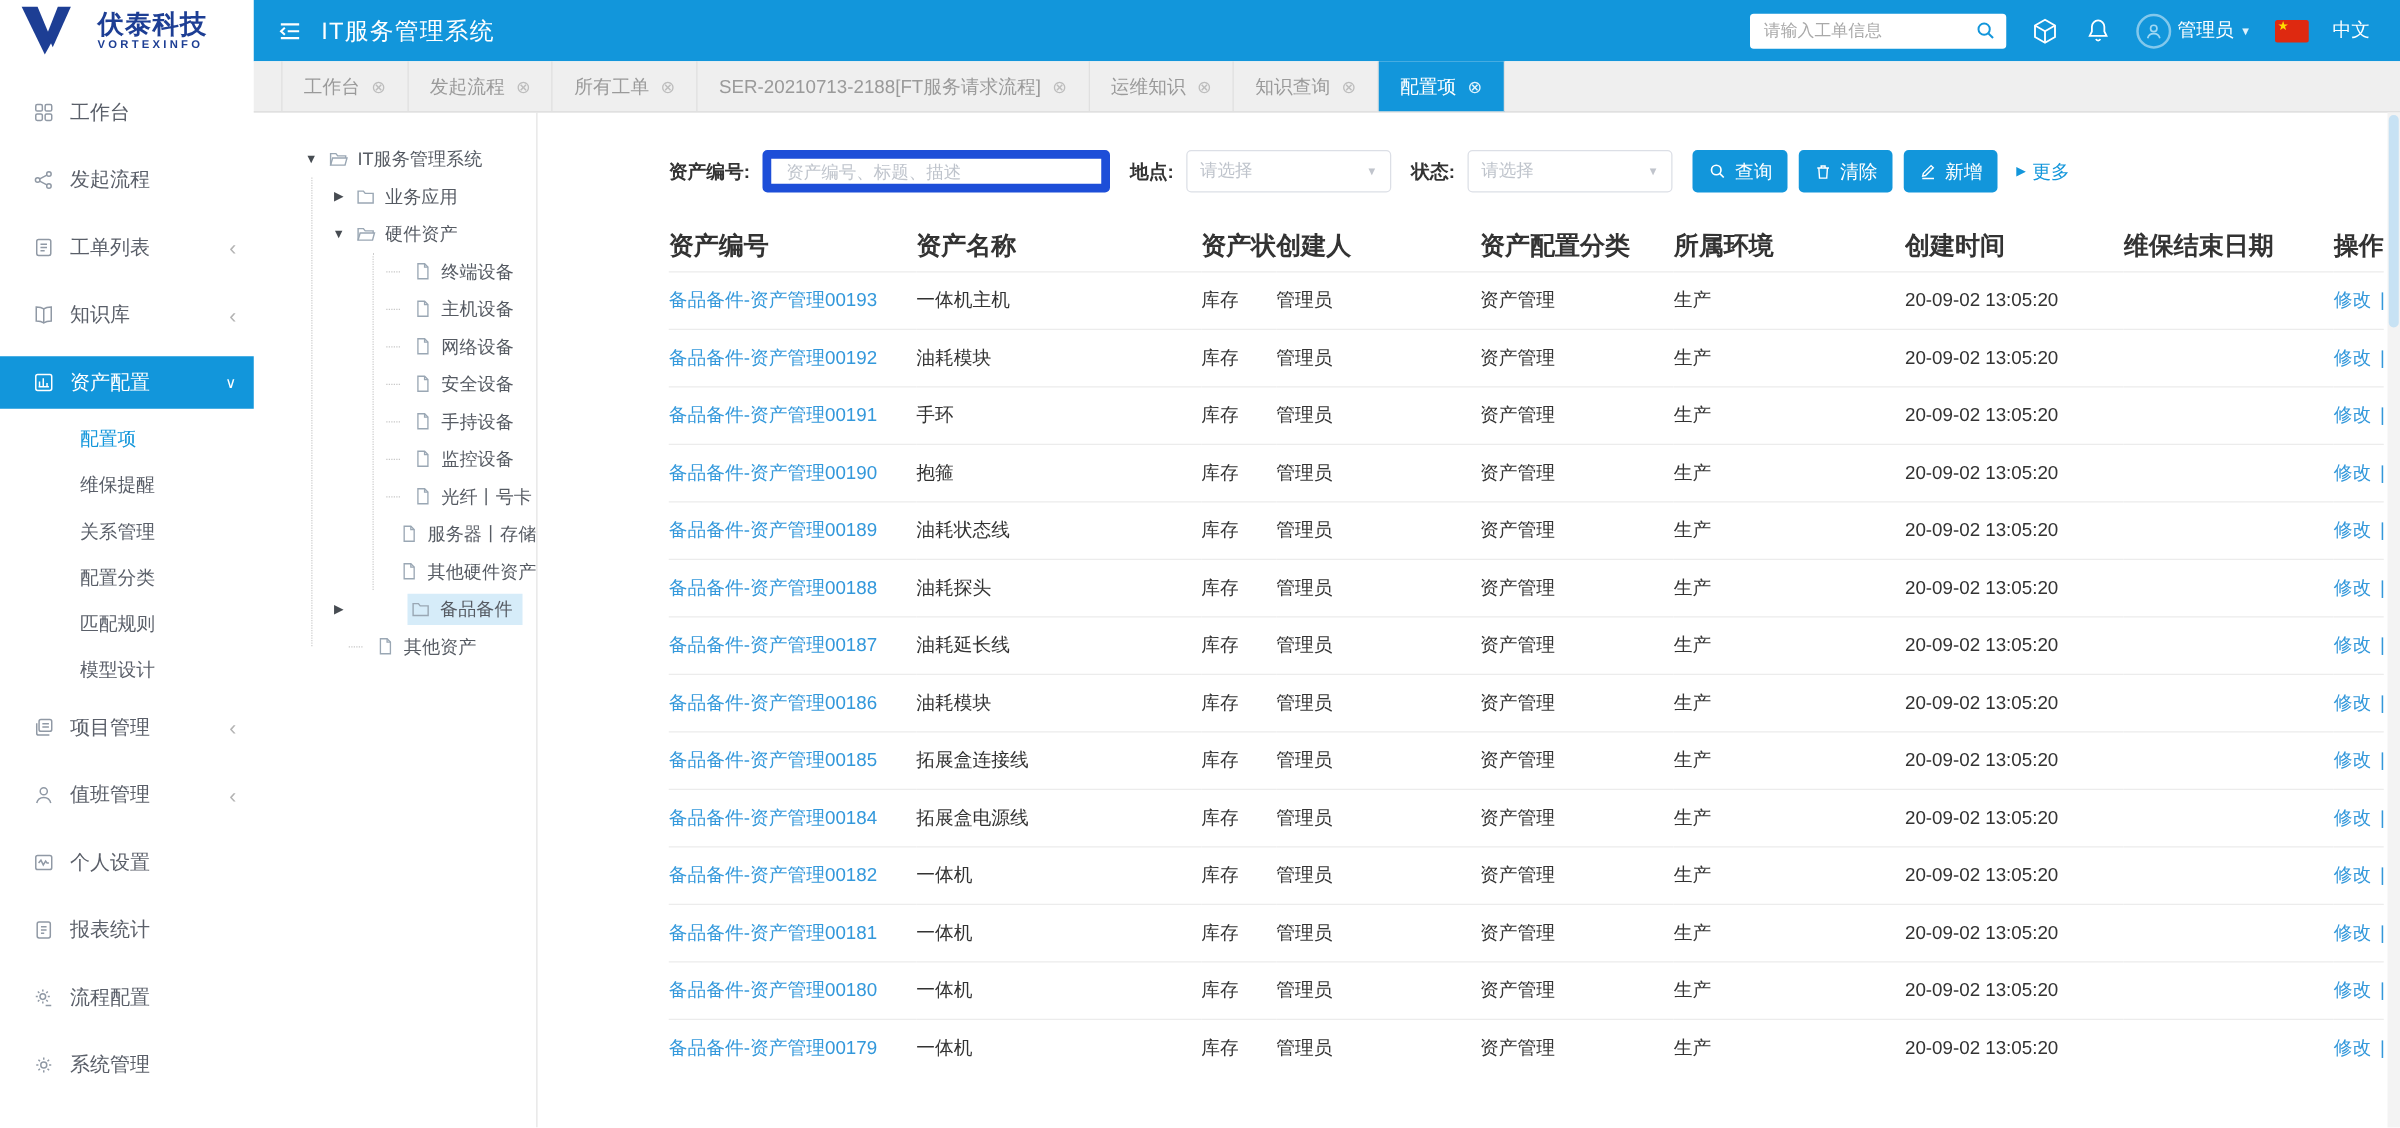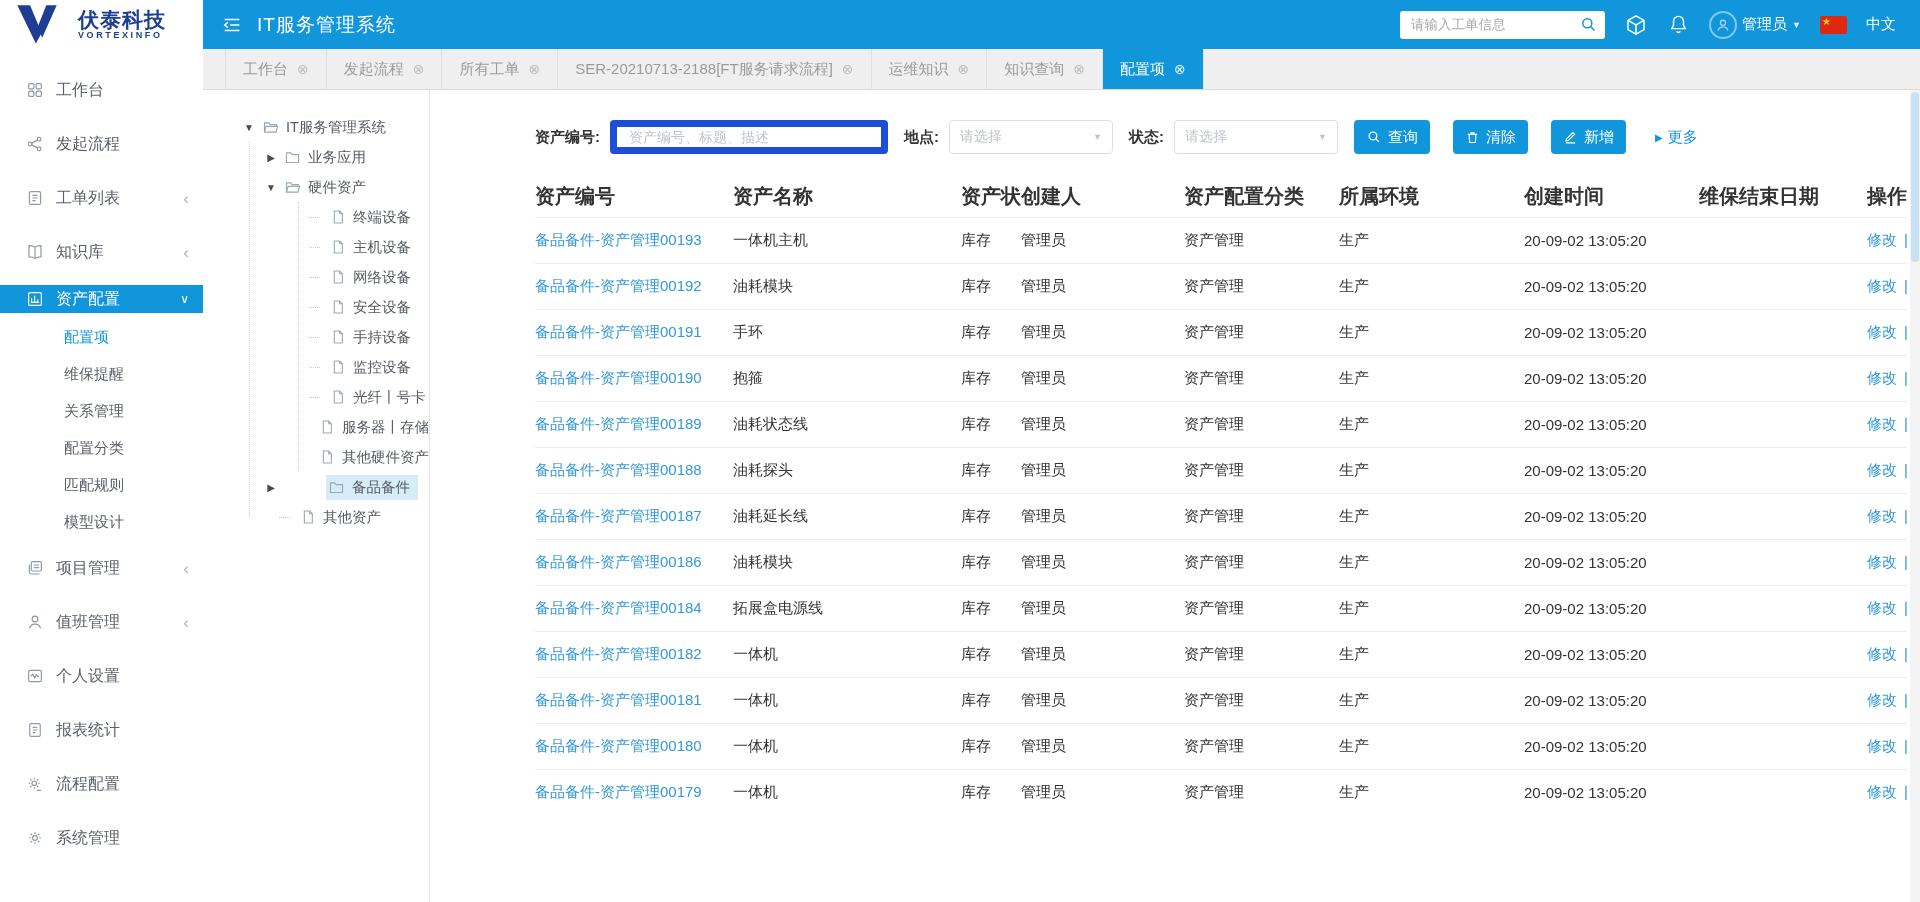--- a/index.html
+++ b/index.html
@@ -11,21 +11,21 @@
   .sidebar { width:203px; flex:none; background:#fff; }
   .logo { height:49px; display:flex; align-items:center; gap:20px; padding-left:16px; }
   .logo-text { line-height:1.05; }
   .logo-cn { font-size:21px; font-weight:bold; color:#1d3e94; letter-spacing:1px; }
   .logo-en { font-size:9px; font-weight:bold; color:#1d3e94; letter-spacing:2.6px; }
   .menu { padding-top:14px; }
   .menu-item { height:54px; display:flex; align-items:center; gap:12px; padding:0 14px 0 26px;
     color:#5a5f69; font-size:16px; cursor:pointer; }
   .mi-icon { display:flex; color:#9099a5; }
   .mi-arrow { margin-left:auto; color:#b3b3b3; font-size:17px; line-height:1; }
-  .menu-item.active { background:#1296db; color:#fff; height:28px; margin:6px 0; }
+  .menu-item.active { background:#1296db; color:#fff; height:42px; margin:6px 0; }
   .menu-item.active .mi-icon { color:#fff; }
   .menu-item.active .mi-arrow { color:#fff; font-size:12px; }
   .sub-item { height:37px; display:flex; align-items:center; padding-left:64px;
     font-size:15px; color:#5a5f69; cursor:pointer; }
   .sub-item.active { color:#1296db; }
 
   
   .main { flex:1; display:flex; flex-direction:column; min-width:0; }
   .topbar { height:49px; flex:none; background:#1296db; color:#fff;
     display:flex; align-items:center; padding:0 24px 0 18px; gap:14px; }
@@ -75,21 +75,21 @@
   .f-label { font-weight:bold; font-size:15px; color:#333; margin-right:10px; }
   .f-input { width:278px; height:34px; border:7px solid #1d4ed8; border-radius:4px;
     padding:0 12px; font-size:14px; color:#333; outline:none; margin-right:16px; }
   .f-input::placeholder { color:#bfc4cc; }
   .f-select { width:164px; height:34px; border:1px solid #dcdfe6; border-radius:4px;
     display:flex; align-items:center; justify-content:space-between; padding:0 10px;
     color:#bfc4cc; font-size:14px; margin-right:16px; cursor:pointer; background:#fff; }
   .caret-down { color:#c0c4cc; font-size:9px; }
   .btn { height:34px; background:#1296db; color:#fff; border:none; border-radius:4px;
     display:inline-flex; align-items:center; gap:6px; padding:0 12px; font-size:15px;
-    margin-right:23px; cursor:pointer; font-family:inherit; }
+    margin-right:9px; cursor:pointer; font-family:inherit; }
   .more-link { color:#1296db; display:flex; align-items:center; gap:5px; font-size:15px;
     margin-left:6px; cursor:pointer; text-decoration:none; }
   .more-arrow { font-size:10px; }
 
   .grid { margin:23px 0 0 105px; }
   table { border-collapse:collapse; table-layout:fixed; width:1372px; }
   col.c-id{width:198px} col.c-name{width:228px} col.c-status{width:60px} col.c-creator{width:163px}
   col.c-cat{width:155px} col.c-env{width:185px} col.c-time{width:175px} col.c-war{width:168px} col.c-op{width:40px}
   th { text-align:left; font-size:20px; font-weight:bold; color:#333; height:40px;
     white-space:nowrap; overflow:hidden; }
@@ -637,20 +637,31 @@
                   <td>油耗模块</td>
                   <td>库存</td>
                   <td>管理员</td>
                   <td>资产管理</td>
                   <td>生产</td>
                   <td>20-09-02 13:05:20</td>
                   <td></td>
                   <td class="op-cell"><a class="cell-link">修改</a><span class="op-sep">|</span></td>
                 </tr>
 
+                <tr>
+                  <td><a class="cell-link">备品备件-资产管理00185</a></td>
+                  <td>拓展盒连接线</td>
+                  <td>库存</td>
+                  <td>管理员</td>
+                  <td>资产管理</td>
+                  <td>生产</td>
+                  <td>20-09-02 13:05:20</td>
+                  <td></td>
+                  <td class="op-cell"><a class="cell-link">修改</a><span class="op-sep">|</span></td>
+                </tr>
 
                 <tr>
                   <td><a class="cell-link">备品备件-资产管理00184</a></td>
                   <td>拓展盒电源线</td>
                   <td>库存</td>
                   <td>管理员</td>
                   <td>资产管理</td>
                   <td>生产</td>
                   <td>20-09-02 13:05:20</td>
                   <td></td>

